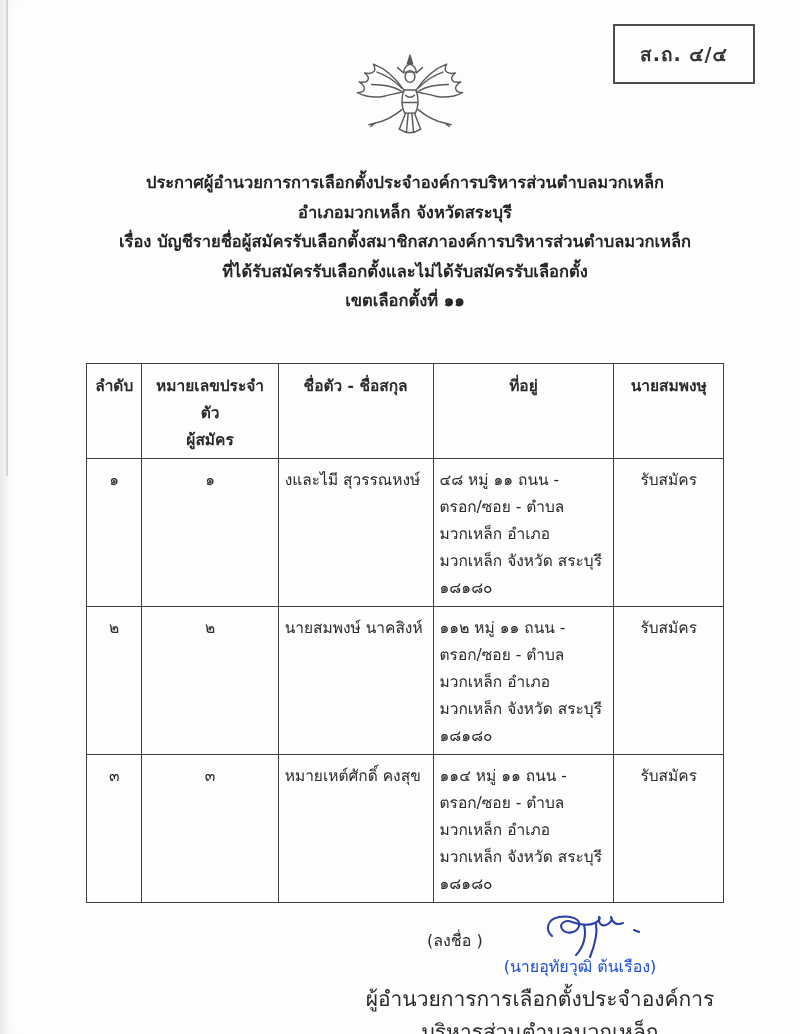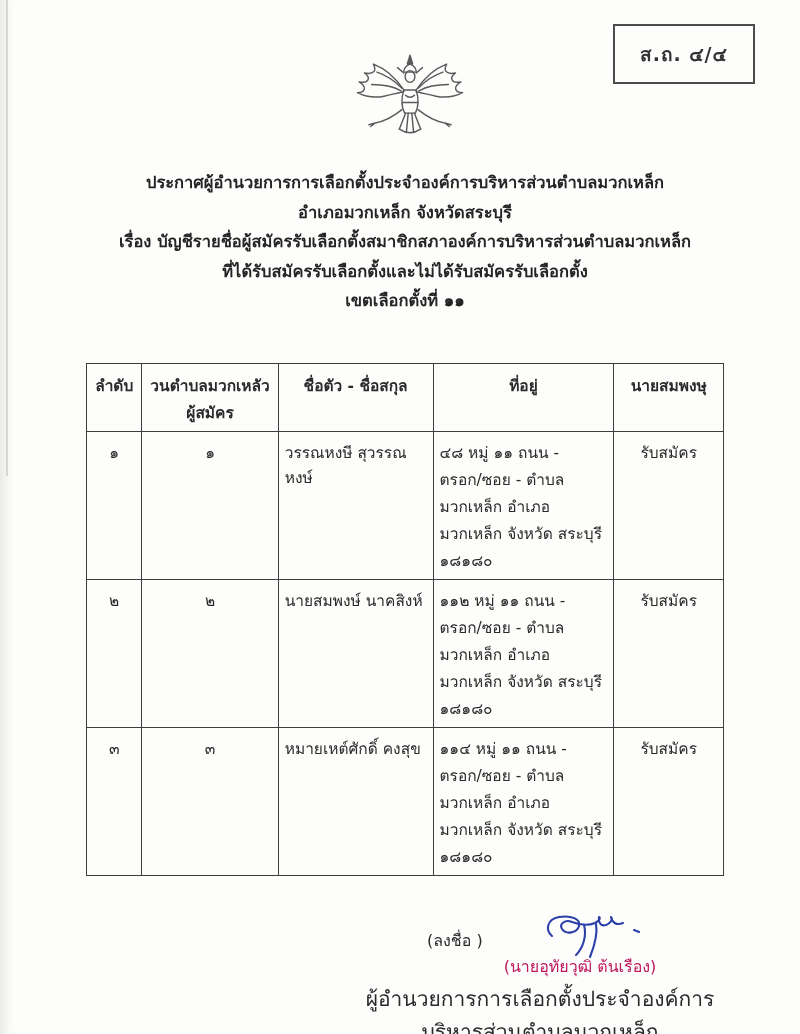--- a/index.html
+++ b/index.html
@@ -71,21 +71,21 @@
   }
   .sign-label{
     position:absolute;left:427px;top:928px;
     font-size:16px;font-weight:400;color:#2a2a2a;white-space:pre;
   }
   .signature{
     position:absolute;left:538px;top:910px;width:108px;height:54px;
   }
   .signer-name{
     position:absolute;left:430px;top:954px;width:300px;
-    text-align:center;font-size:16px;font-weight:500;color:#be185d;
+    text-align:center;font-size:16px;font-weight:500;color:#1d4ed8;
   }
   .signer-title{
     position:absolute;left:358px;top:982px;width:364px;
     text-align:center;font-size:21px;font-weight:500;color:#2a2a2a;
   }
 </style>
 </head>
 <body>
 
 <div class="page">
@@ -134,32 +134,32 @@
     <colgroup>
       <col style="width:8.7%">
       <col style="width:21.4%">
       <col style="width:24.3%">
       <col style="width:28.4%">
       <col style="width:17.2%">
     </colgroup>
     <thead>
       <tr>
         <th>ลำดับ</th>
-        <th class="pre">วนตำบลมวกเหลัว
+        <th class="pre">หมายเลขประจำตัว
 ผู้สมัคร</th>
         <th>ชื่อตัว - ชื่อสกุล</th>
         <th>ที่อยู่</th>
         <th>นายสมพงษุ</th>
       </tr>
     </thead>
     <tbody>
       <tr class="data-row-1">
         <td class="c">๑</td>
         <td class="c">๑</td>
-        <td class="name-cell">วรรณหงษี สุวรรณหงษ์</td>
+        <td class="name-cell">งและไมี สุวรรณหงษ์</td>
         <td class="addr-cell pre">๔๘ หมู่ ๑๑ ถนน -
 ตรอก/ซอย - ตำบล
 มวกเหล็ก อำเภอ
 มวกเหล็ก จังหวัด สระบุรี
 ๑๘๑๘๐</td>
         <td class="c">รับสมัคร</td>
       </tr>
       <tr class="data-row-2">
         <td class="c">๒</td>
         <td class="c">๒</td>

